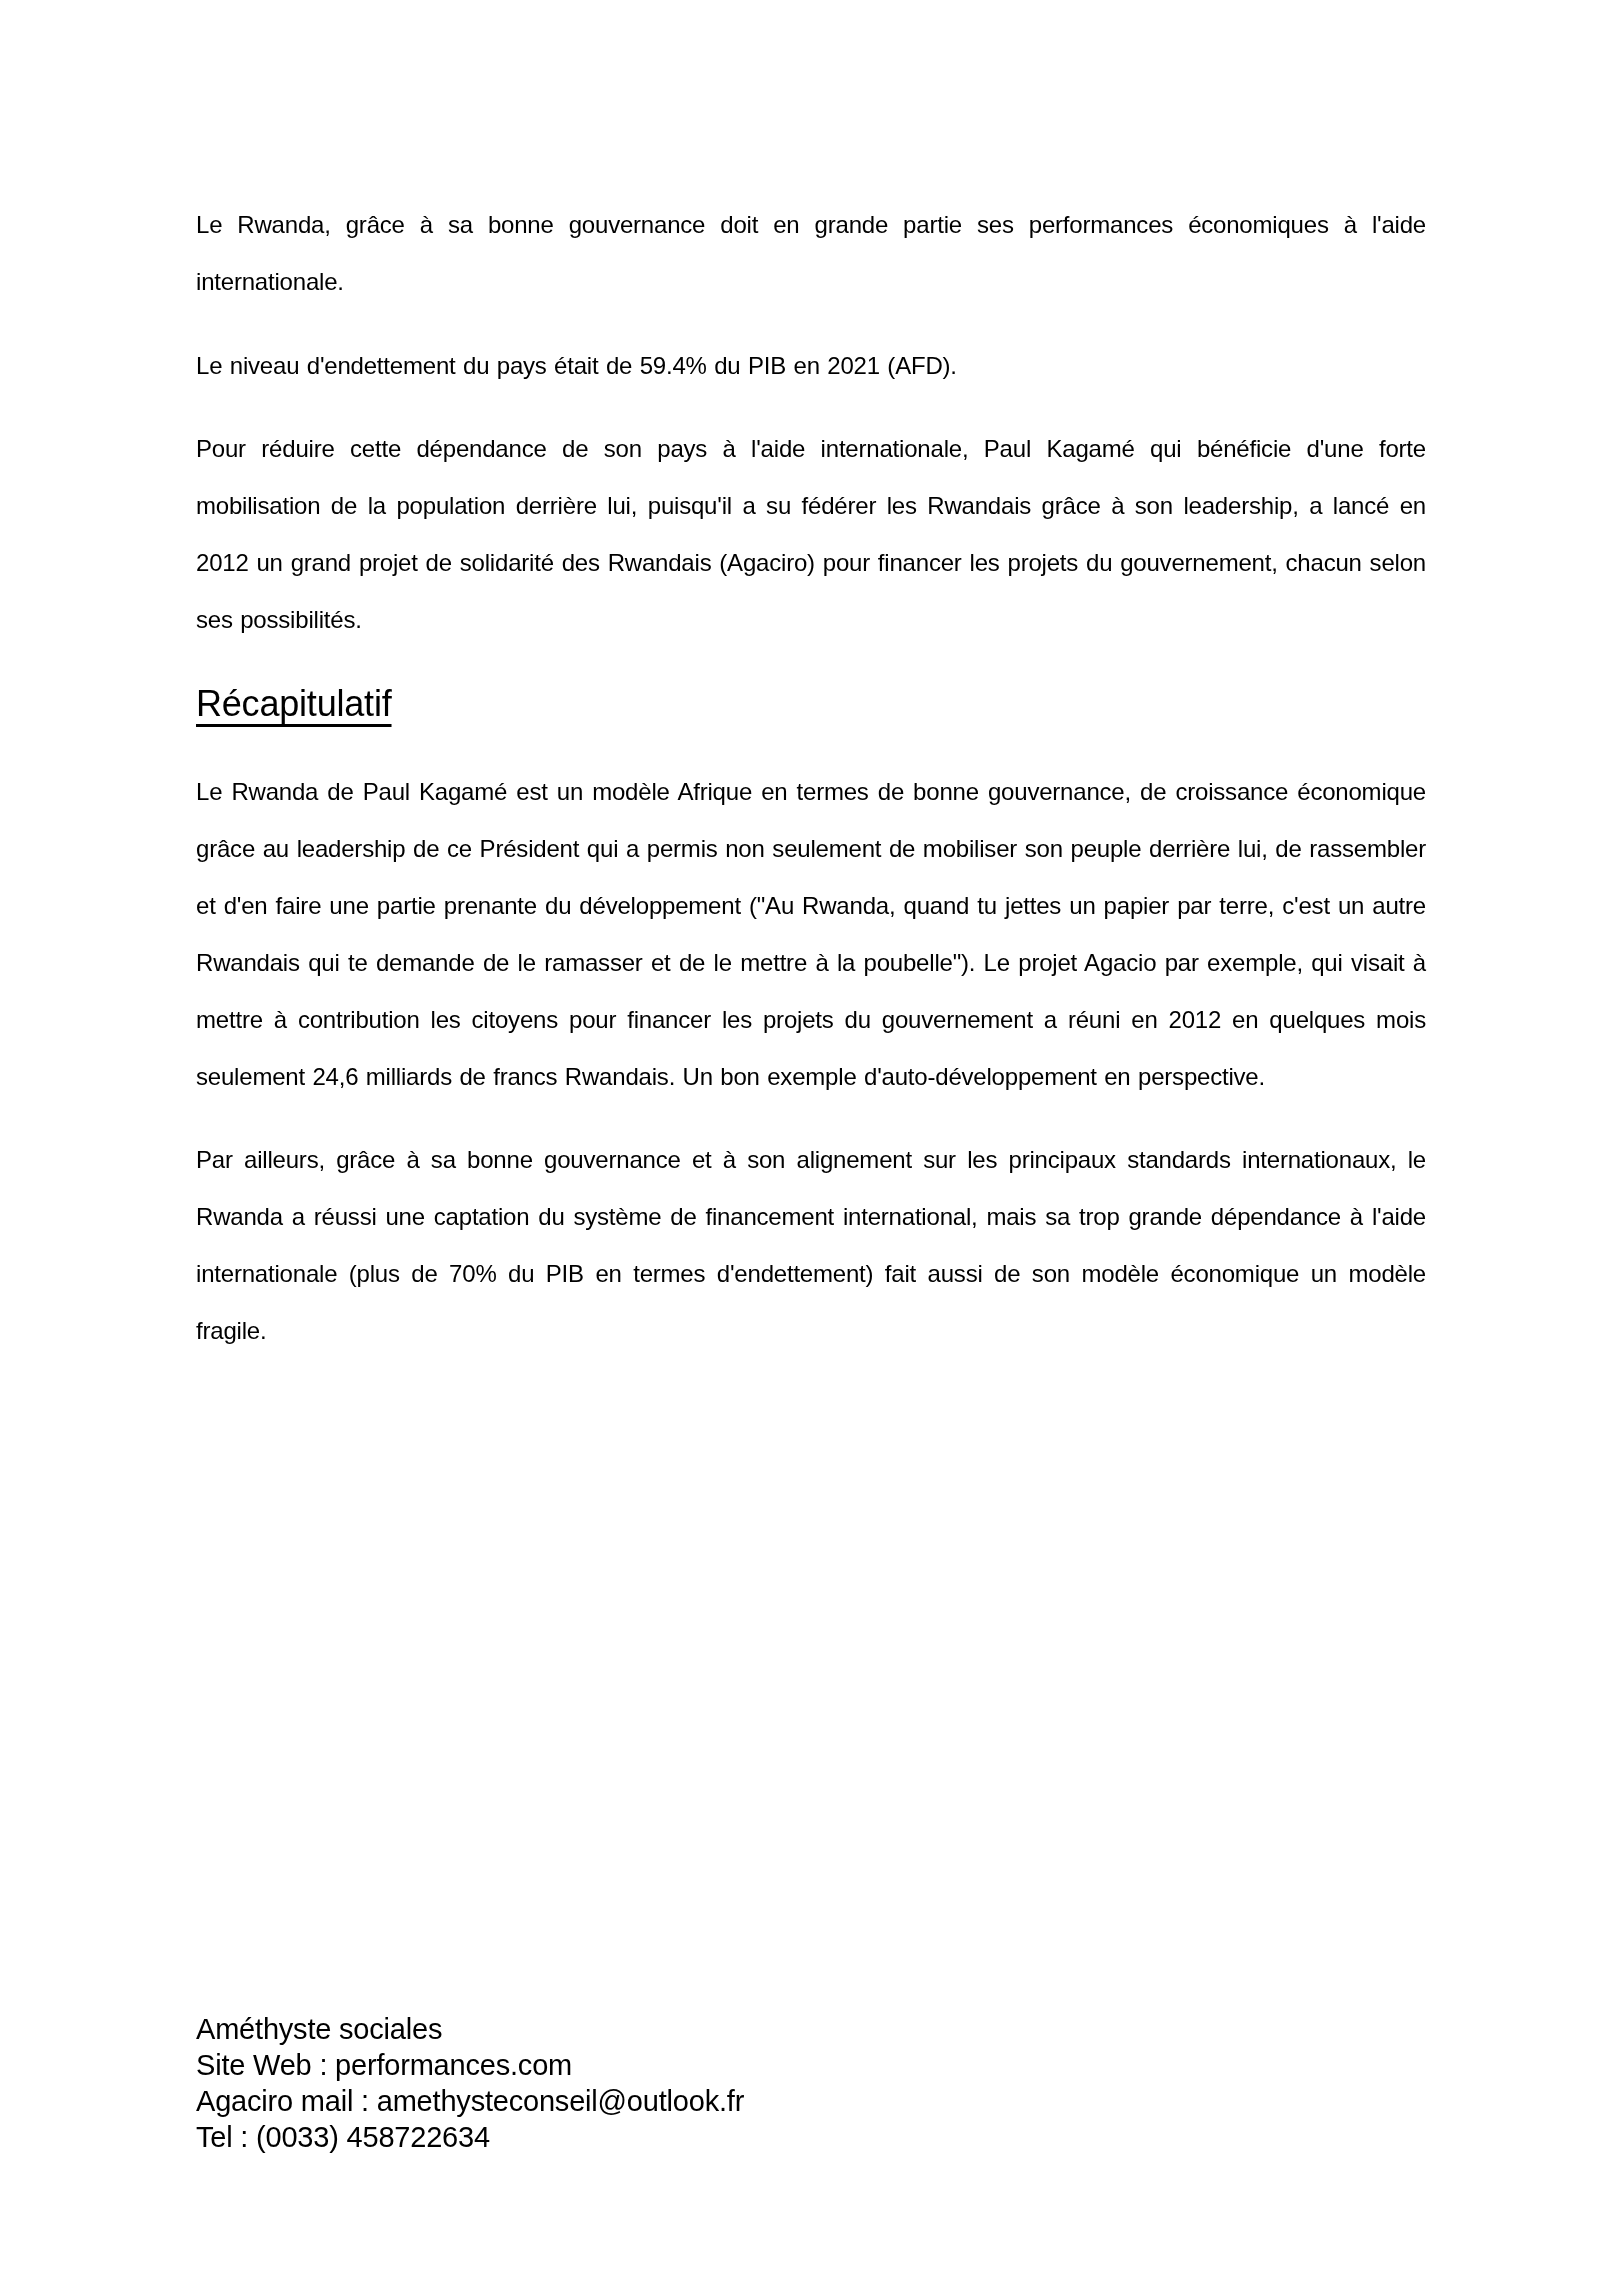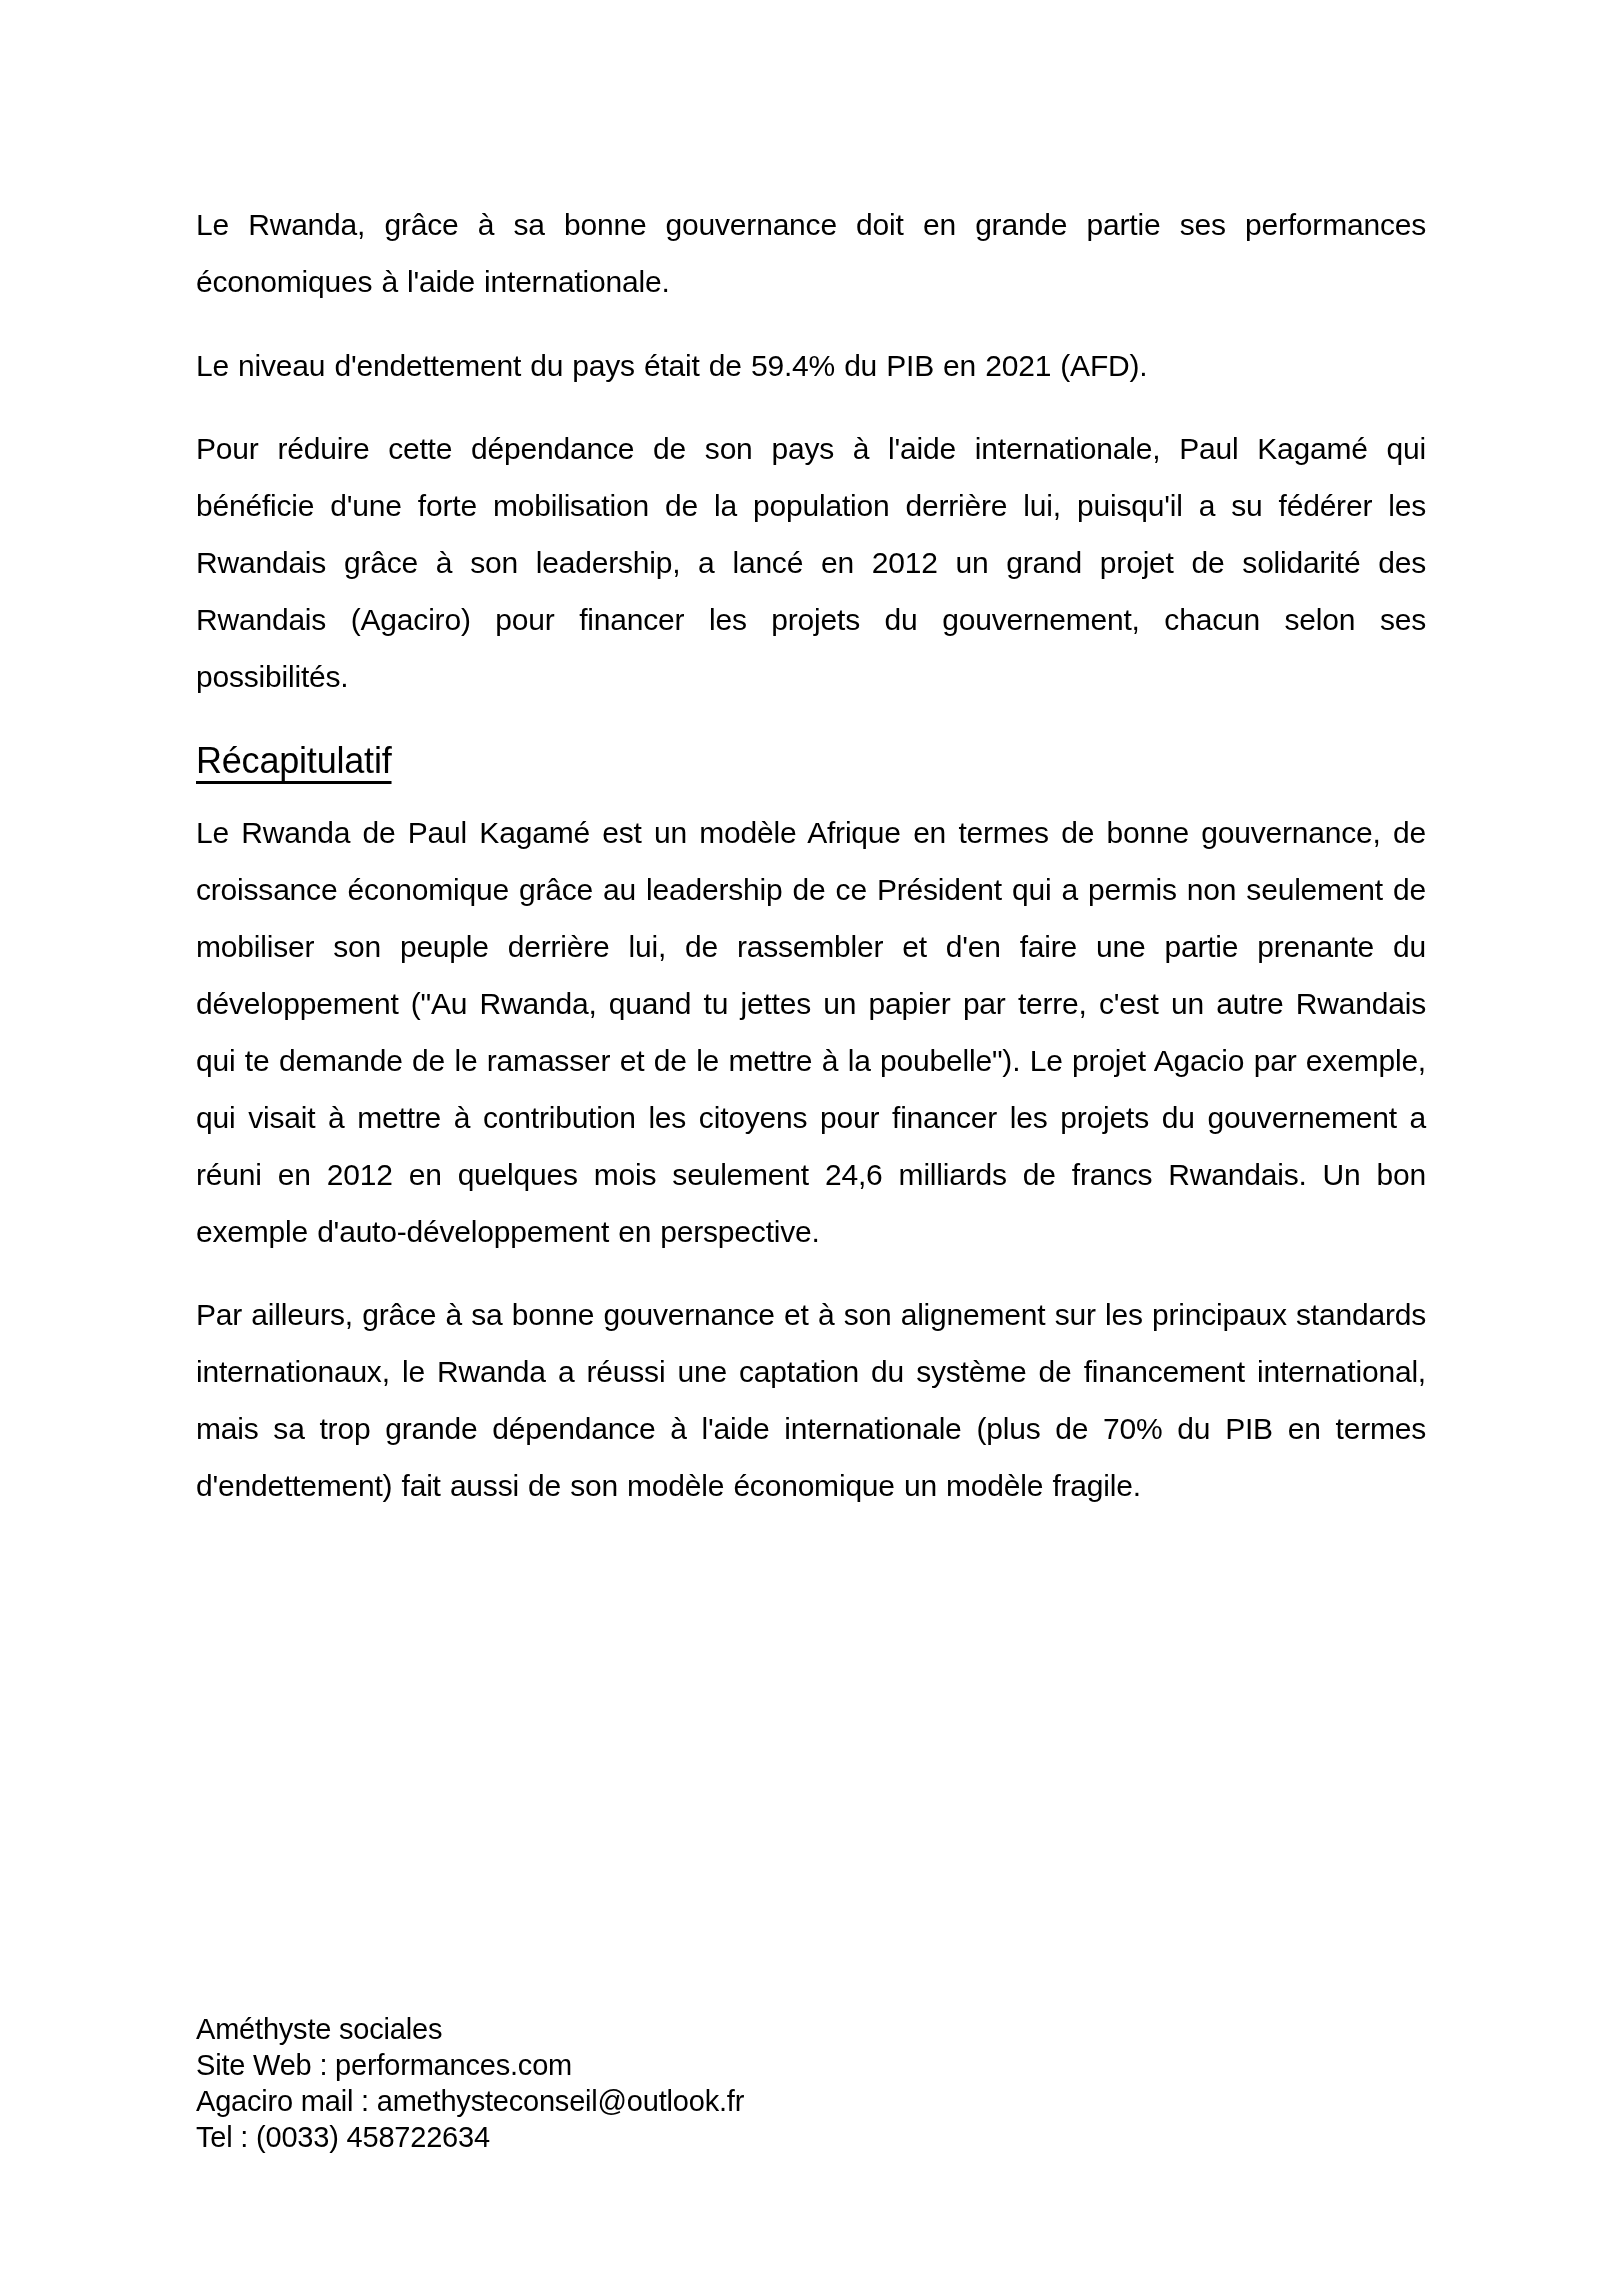--- a/index.html
+++ b/index.html
@@ -17,30 +17,30 @@
     color: #000000;
   }
   .content {
     position: absolute;
     left: 196px;
     top: 196px;
     width: 1230px;
   }
   .para {
     margin: 0 0 26.5px 0;
-    font-size: 30px;
+    font-size: 24px;
     line-height: 57px;
     font-weight: 400;
     text-align: justify;
     text-justify: inter-word;
     letter-spacing: -0.2px;
     word-spacing: 1px;
   }
   .heading {
-    margin: 0 0 15px 0;
+    margin: 0 0 31px 0;
     font-size: 36px;
     line-height: 57px;
     font-weight: 400;
     text-decoration: underline;
     text-decoration-thickness: 2.9px;
     text-underline-offset: 7.8px;
     letter-spacing: -0.2px;
   }
   .footer {
     position: absolute;

